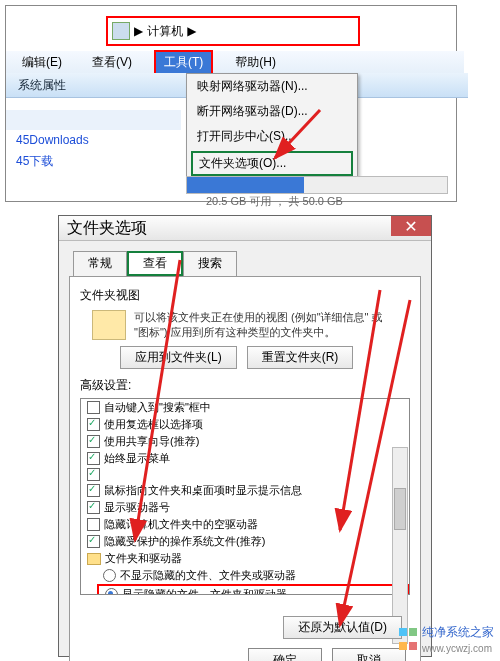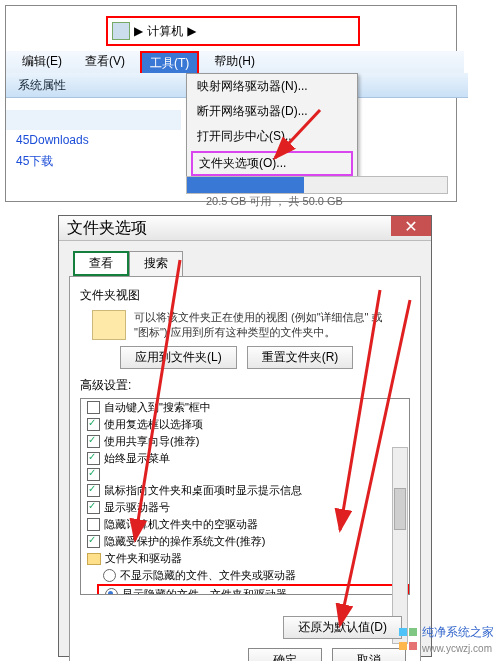--- a/index.html
+++ b/index.html
@@ -2,27 +2,27 @@
 <html><head>
 <meta charset="utf-8">
 <style>
 body{margin:0;font-family:"Microsoft YaHei",SimSun,Arial,sans-serif;font-size:12px;background:#fff;width:500px;height:661px;position:relative;overflow:hidden}
 svg.anno{position:absolute;top:0;left:0;width:500px;height:661px;pointer-events:none;z-index:100}
 
 
 .shot1{position:absolute;left:5px;top:5px;width:450px;height:195px;background:#fff;border:1px solid #888}
 .addrbar{position:absolute;left:100px;top:10px;width:250px;height:26px;border:2px solid red;display:flex;align-items:center;gap:4px;background:#fff}
 .addrbar .sq{width:16px;height:16px;border:1px solid #7a6;margin-left:4px;background:#cde}
-.menubar{position:absolute;left:0;top:45px;width:100%;height:22px;background:linear-gradient(#f5f9ff,#e6f0fa);display:flex;align-items:flex-start;padding-left:8px;gap:7px}
+.menubar{position:absolute;left:0;top:45px;width:100%;height:22px;background:linear-gradient(#f5f9ff,#e6f0fa);display:flex;align-items:center;padding-left:8px;gap:14px}
 .menuitem{padding:2px 8px}
 .menuitem.sel{background:#3a78d6;color:#fff;border:2px solid red}
 .toolbar2{position:absolute;left:0;top:67px;width:100%;height:24px;background:linear-gradient(#e9f3fc,#c9e0f6);border-bottom:1px solid #a8c3e0;display:flex;align-items:center;padding-left:12px;color:#123;gap:24px}
 .dd{position:absolute;left:180px;top:67px;width:170px;background:#f3f3f3;border:1px solid #999;box-shadow:2px 2px 3px rgba(0,0,0,.25)}
 .dd .row{padding:4px 10px}
-.dd .row.hl{border:2px solid #d946ef;margin:2px 4px;padding:2px 6px}
+.dd .row.hl{border:2px solid #15803d;margin:2px 4px;padding:2px 6px}
 .leftpane{position:absolute;left:0;top:104px;width:175px;color:#1d4ed8}
 .leftpane div{padding:3px 10px}
 .statusprop{background:#eaf2fb}
 .diskbar{position:absolute;left:180px;top:170px;width:260px;height:16px;border:1px solid #bbb;background:#eee}
 .diskbar .fill{width:45%;height:100%;background:#3a78d6}
 .disktxt{position:absolute;left:200px;top:188px;color:#666;font-size:11px}
 
 
 .shot2{position:absolute;left:58px;top:215px;width:372px;height:440px;background:#f0f0f0;border:1px solid #666}
 .titlebar{height:24px;background:linear-gradient(#fdfdfd,#e6e6e6);border-bottom:1px solid #bbb;display:flex;align-items:center;padding-left:8px;font-size:16px}
@@ -89,20 +89,21 @@
     </div>
   <div class="disktxt">20.5 GB 可用 ， 共 50.0 GB</div>
 </div>
 
 <div class="shot2">
   <div class="titlebar">
     <span>文件夹选项</span>
     <div class="closebtn">✕</div>
   </div>
   <div class="tabs">
+    <div class="tab">常规</div>
     <div class="tab active boxed">查看</div>
     <div class="tab">搜索</div>
   </div>
   <div class="panel">
     <div class="sect-title">文件夹视图</div>
     <div class="viewdesc">
       <div class="foldericon"></div>
       <div style="max-width:260px">可以将该文件夹正在使用的视图 (例如"详细信息" 或 "图标") 应用到所有这种类型的文件夹中。</div>
     </div>
     <div class="btnrow">

